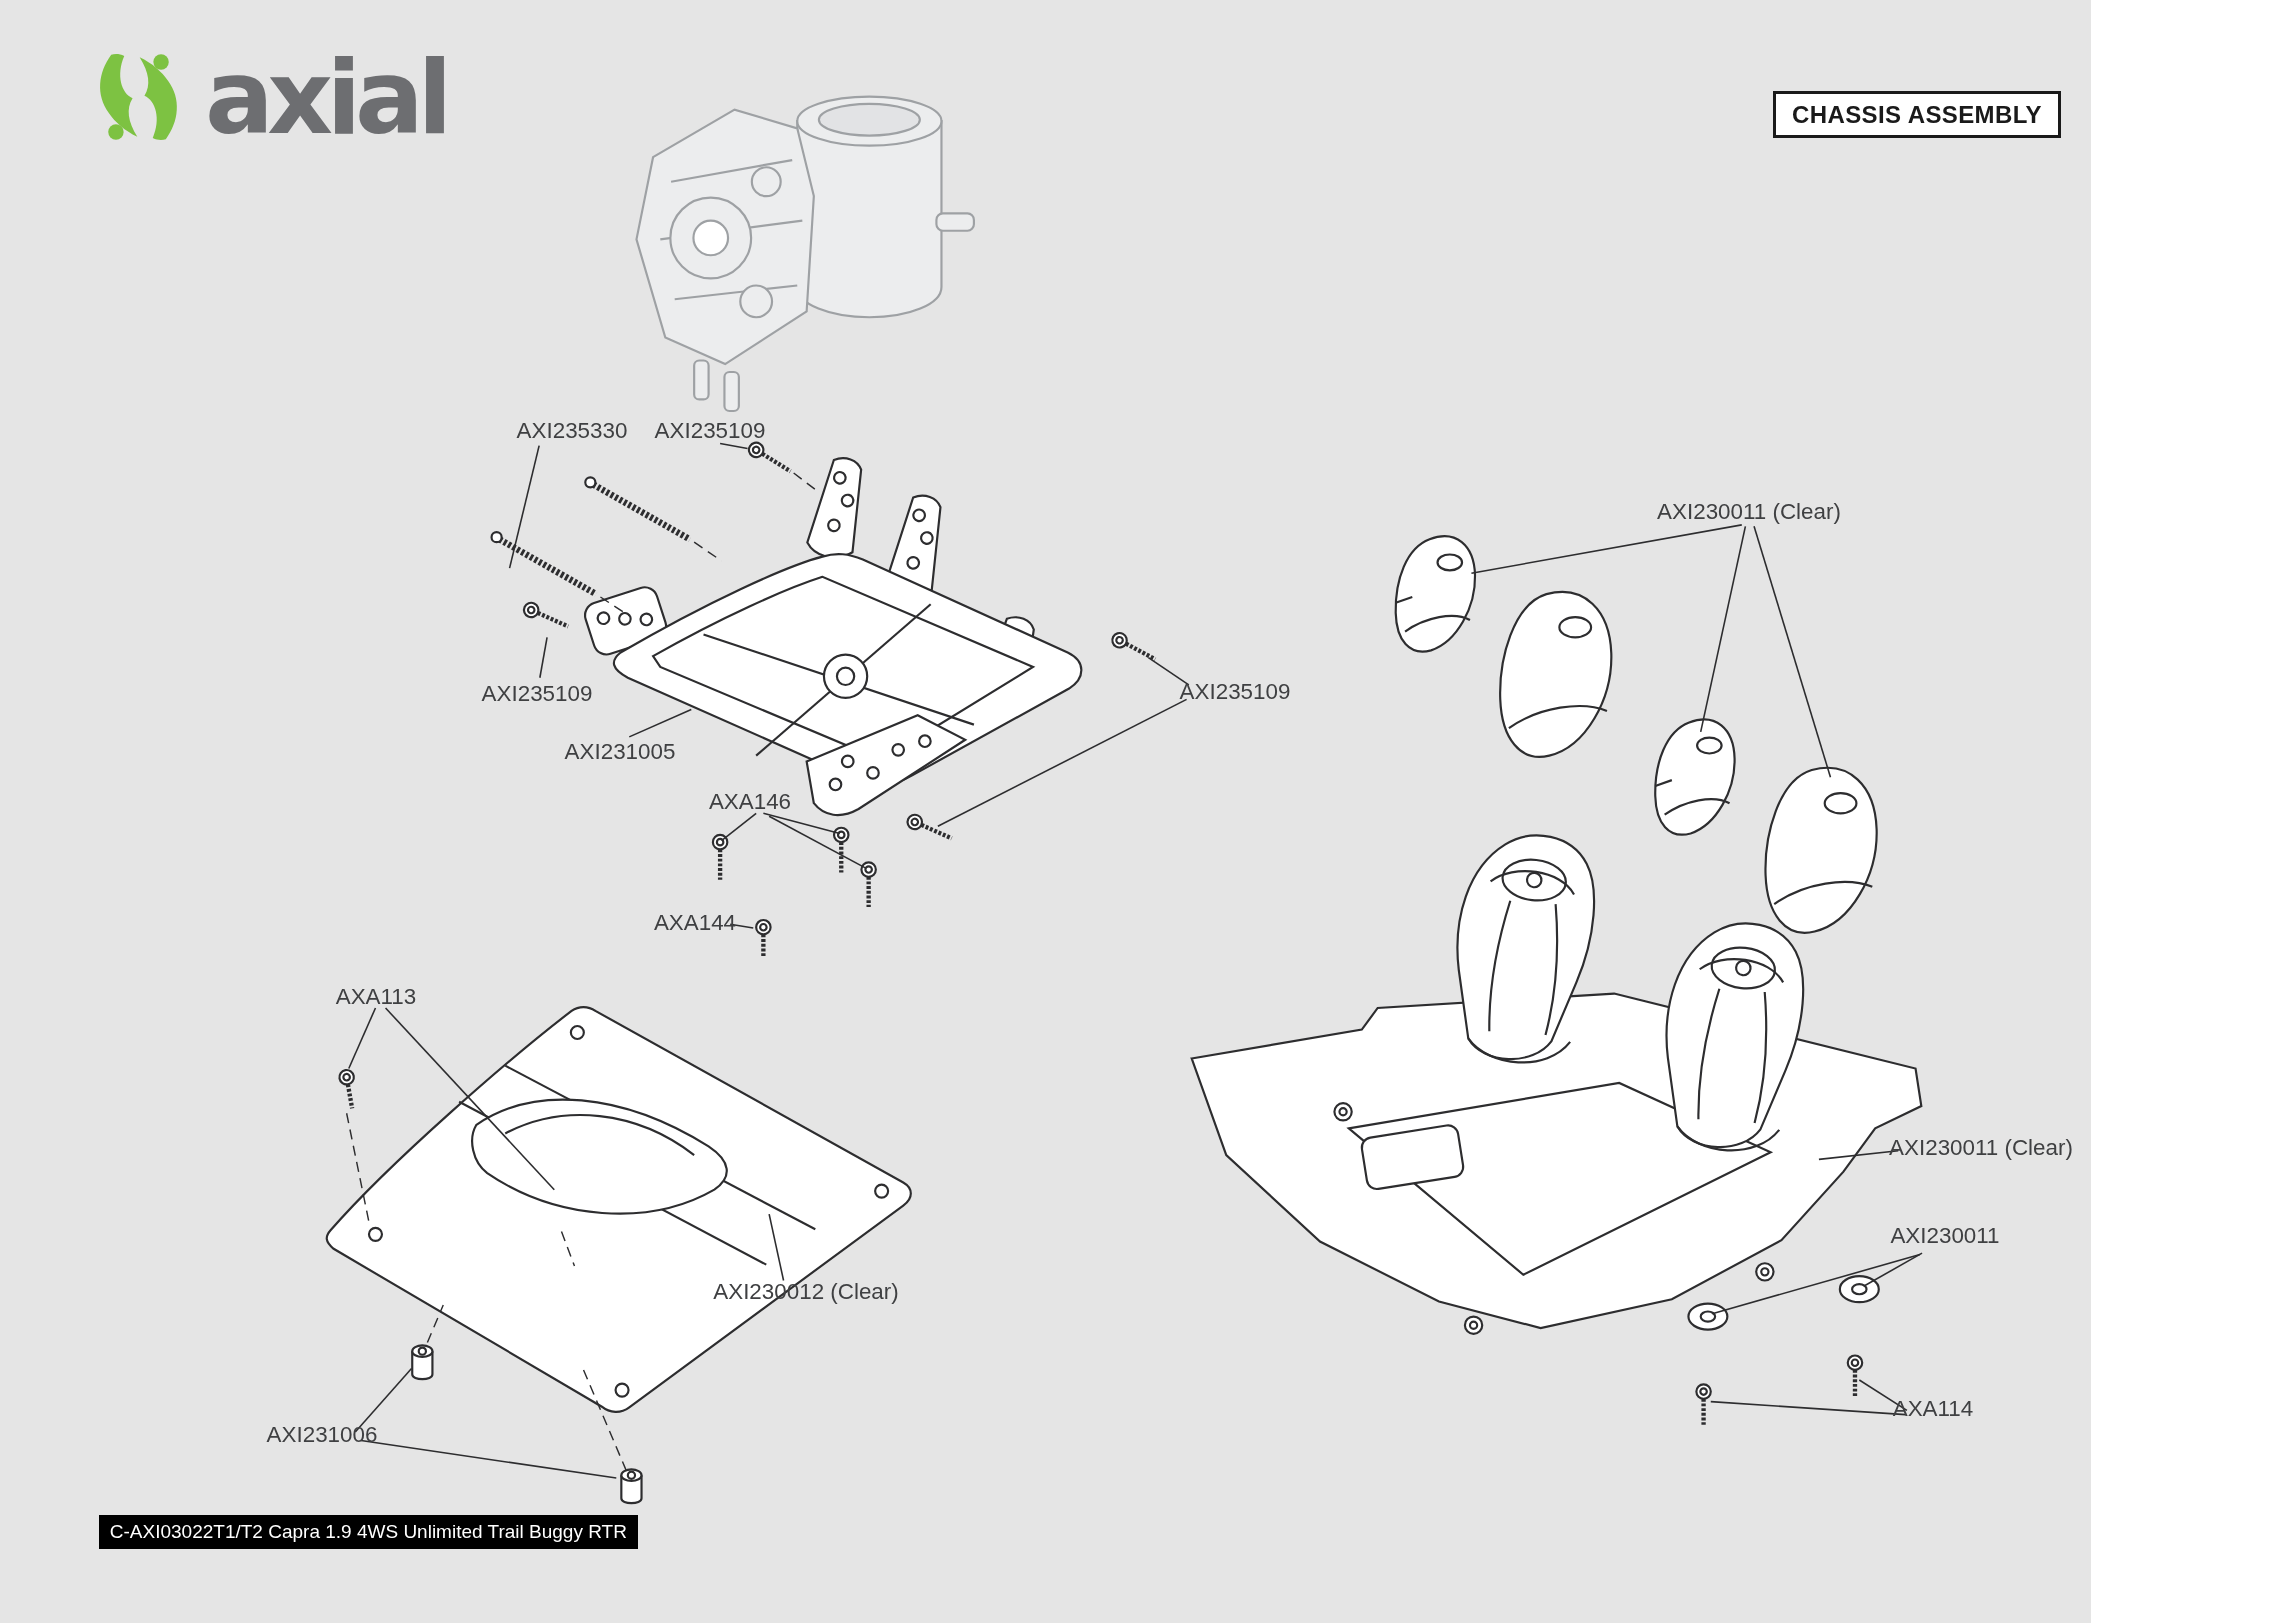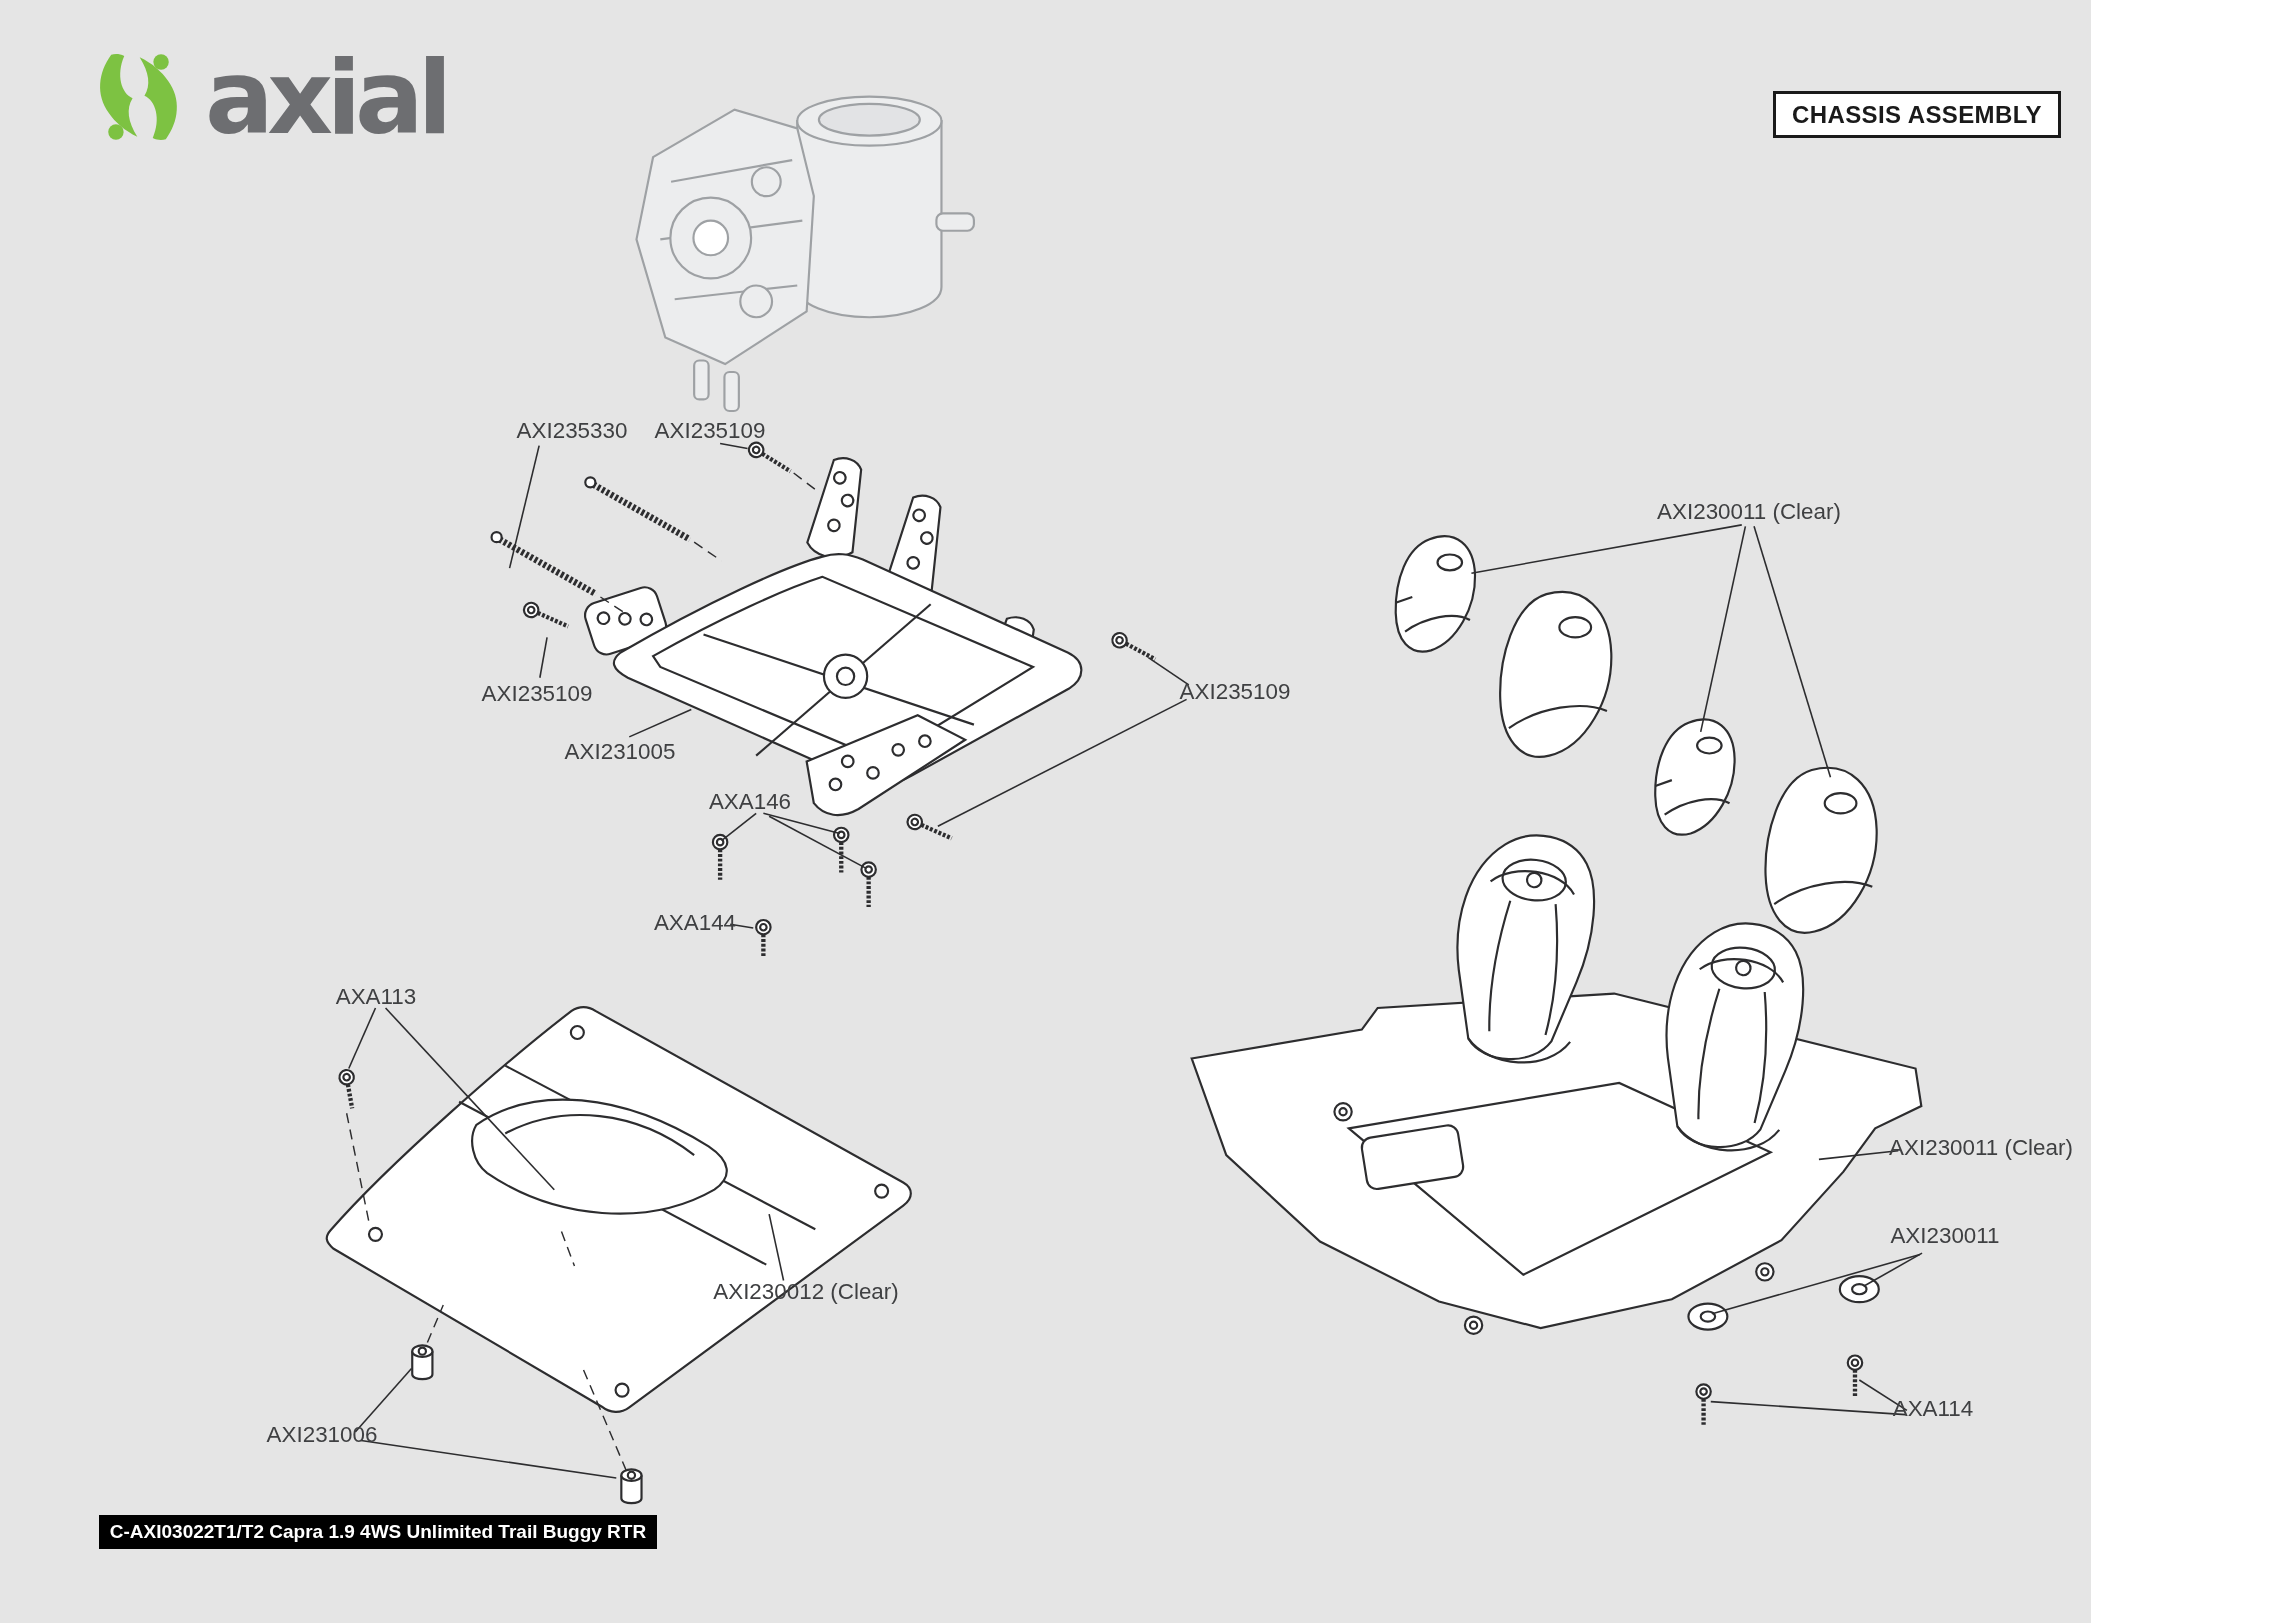--- a/index.html
+++ b/index.html
@@ -22,21 +22,21 @@
     background:#fff; white-space:nowrap;margin-top:15px;
   }
 
   .part-label {
     position:absolute; transform:translate(-50%,-50%);
     font-size:22.4px; color:#3f4042; white-space:nowrap; letter-spacing:0;
   }
 
   .footer-chip {
     position:absolute; left:99px; top:1515px;
-    background:#000; color:#fff; font-size:19px; font-weight:bold;
+    background:#000; color:#fff; font-size:19px; font-weight:normal;
     padding:5.8px 10.8px; white-space:nowrap;
   }
 </style>
 </head>
 <body>
 
 <div class="page">
 
   <svg class="diagram-svg" width="2273" height="1623" viewBox="0 0 3151 2251">
 

